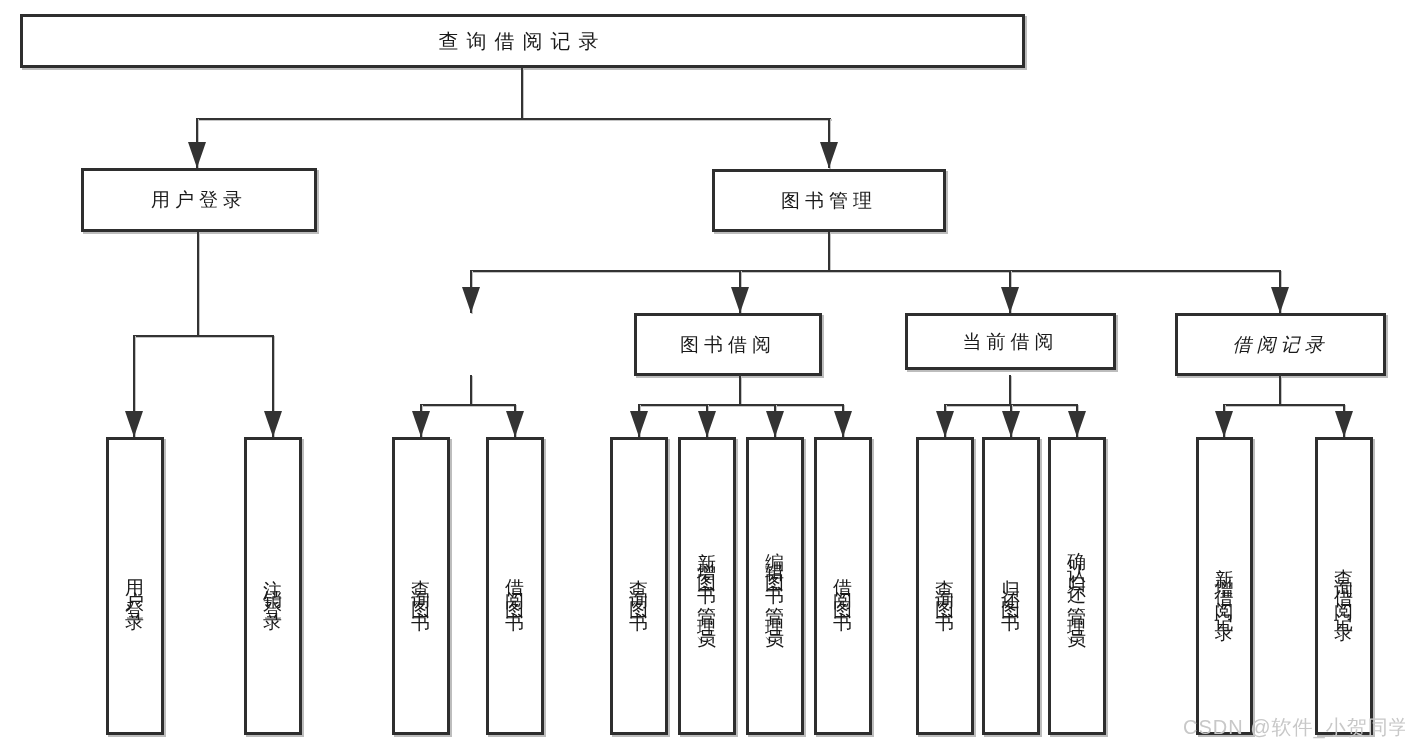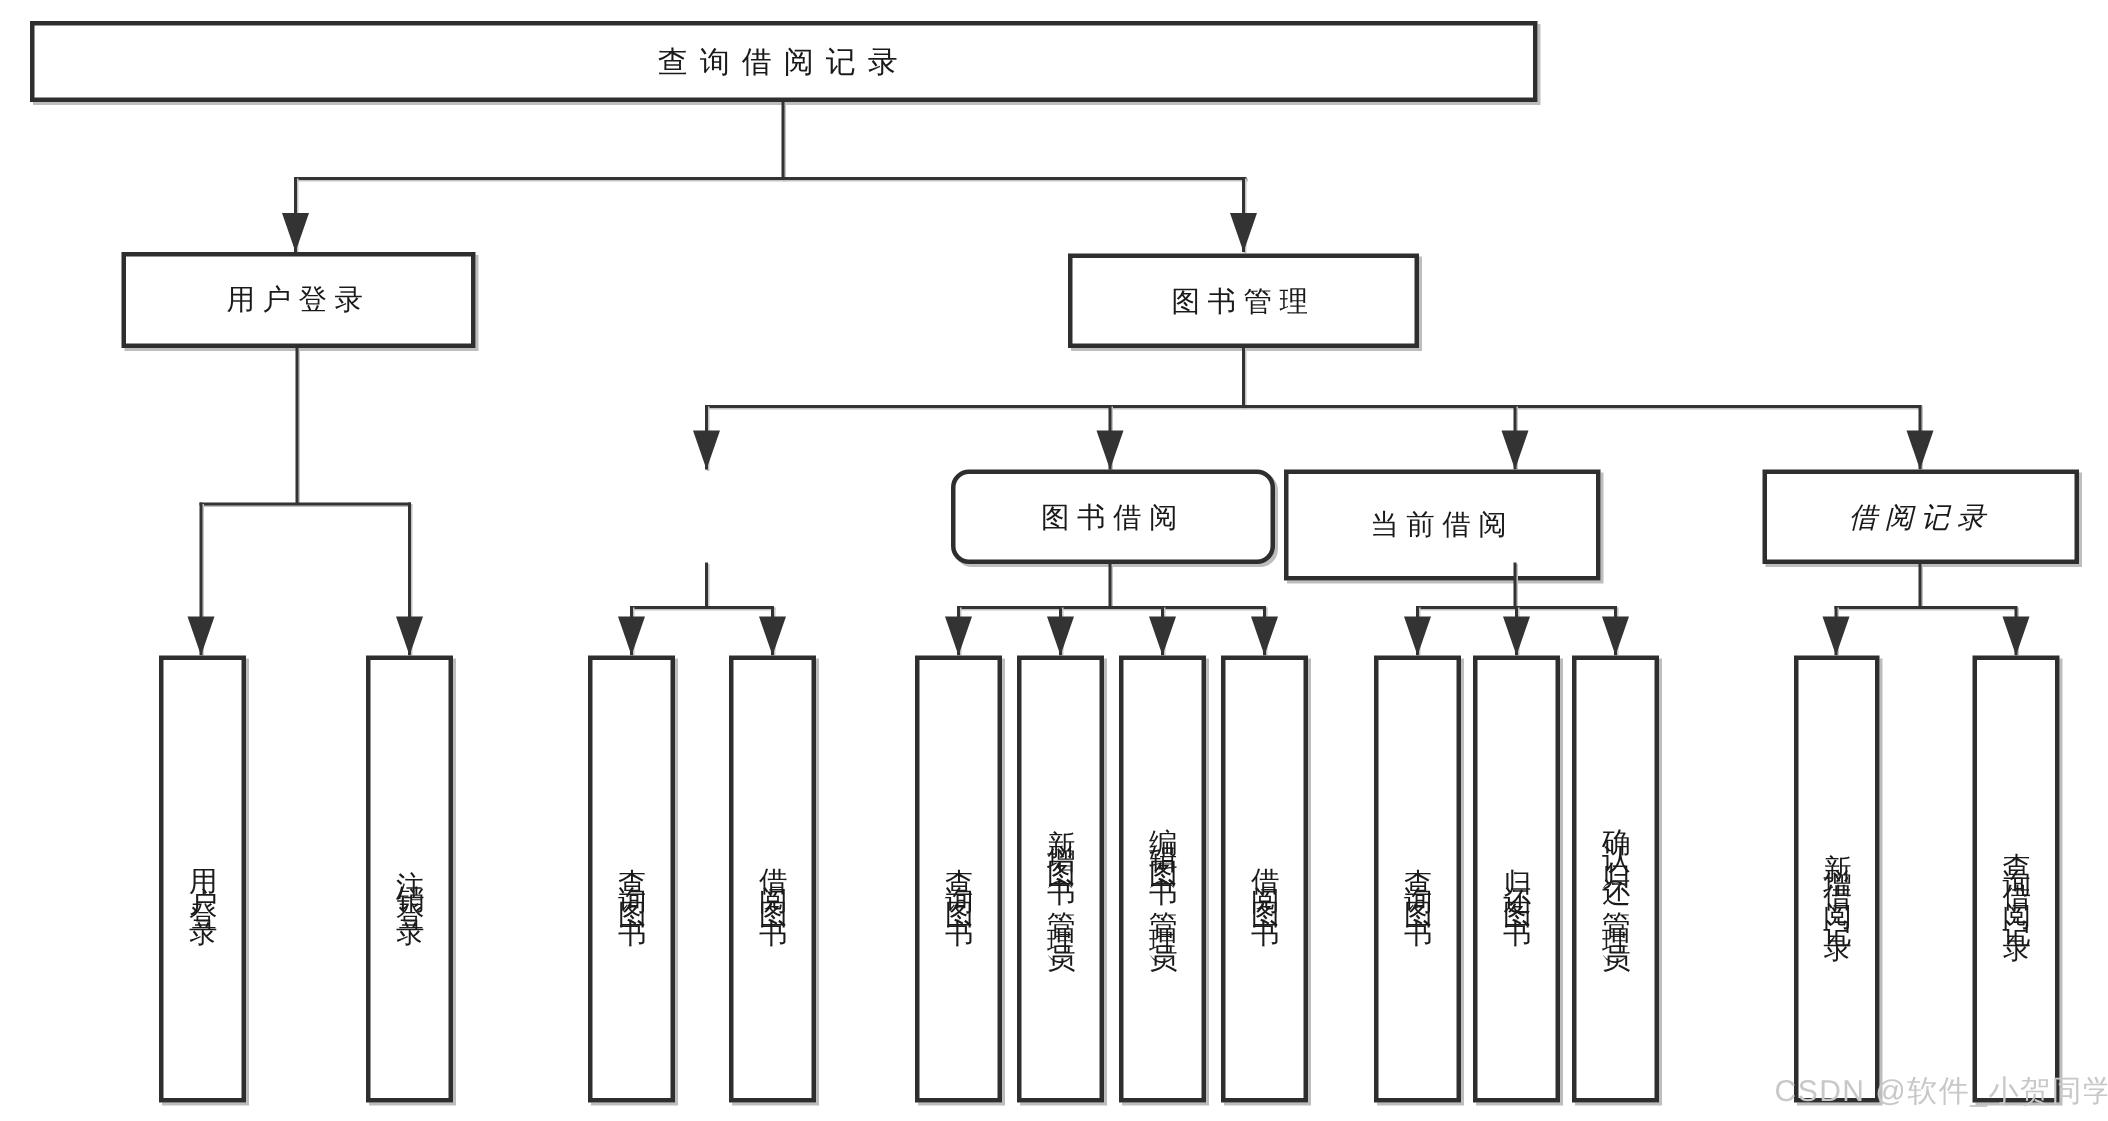--- a/index.html
+++ b/index.html
@@ -100,24 +100,24 @@
   <div class="line" style="left:470px;top:270px;width:811px;height:2px;"></div>
   <div class="line" style="left:470px;top:270px;width:2px;height:43px;"></div>
   <div class="arrow" style="left:462px;top:287px;"></div>
   <div class="line" style="left:739px;top:270px;width:2px;height:43px;"></div>
   <div class="arrow" style="left:731px;top:287px;"></div>
   <div class="line" style="left:1009px;top:270px;width:2px;height:43px;"></div>
   <div class="arrow" style="left:1001px;top:287px;"></div>
   <div class="line" style="left:1279px;top:270px;width:2px;height:43px;"></div>
   <div class="arrow" style="left:1271px;top:287px;"></div>
 
-  <div class="box" style="left:634px;top:313px;width:216px;height:63px;border-radius:12px;">
+  <div class="box" style="left:634px;top:313px;width:188px;height:63px;">
     <span>图书借阅</span>
   </div>
-  <div class="box" style="left:856px;top:313px;width:211px;height:74px;">
+  <div class="box" style="left:905px;top:313px;width:211px;height:57px;">
     <span>当前借阅</span>
   </div>
   <div class="box" style="left:1175px;top:313px;width:211px;height:63px;font-style:italic;">
     <span>借阅记录</span>
   </div>
 
   <div class="line" style="left:470px;top:375px;width:2px;height:30px;"></div>
   <div class="line" style="left:420px;top:404px;width:96px;height:2px;"></div>
   <div class="line" style="left:420px;top:404px;width:2px;height:33px;"></div>
   <div class="arrow" style="left:412px;top:411px;"></div>

